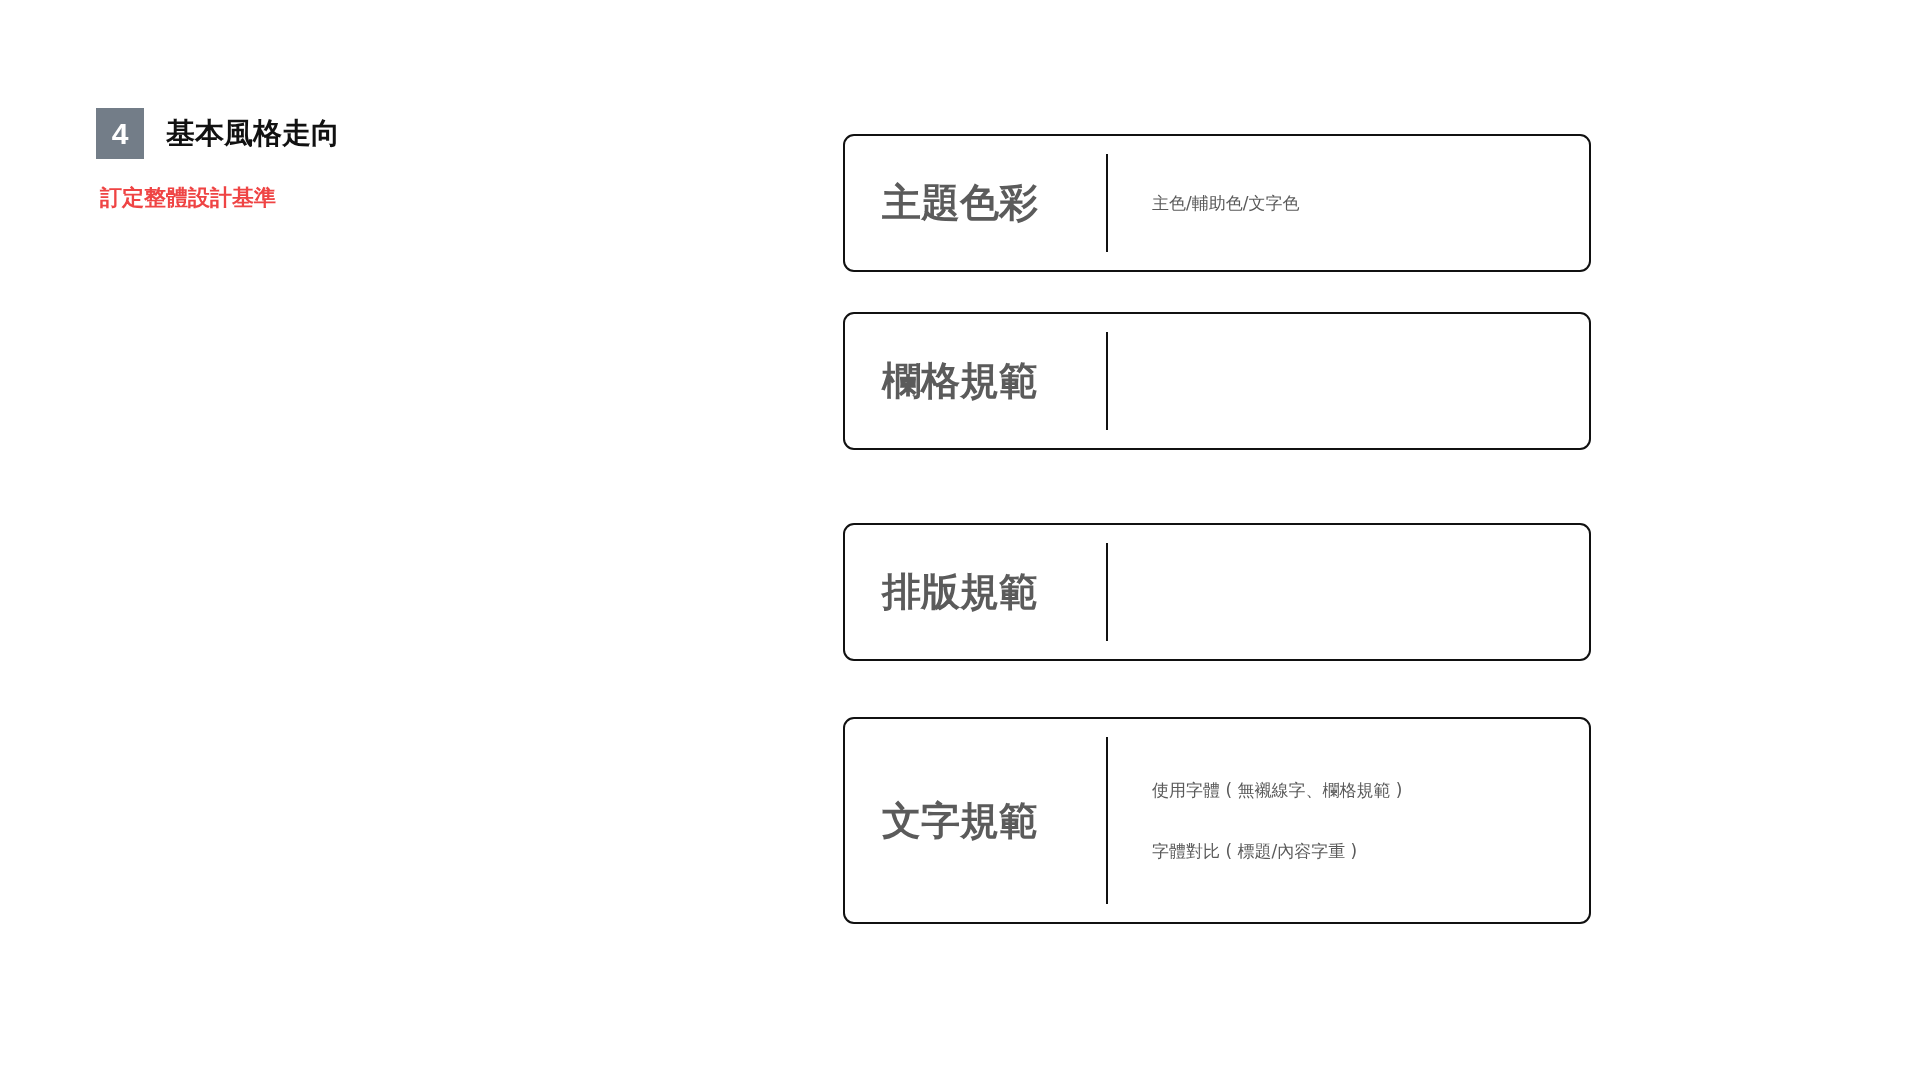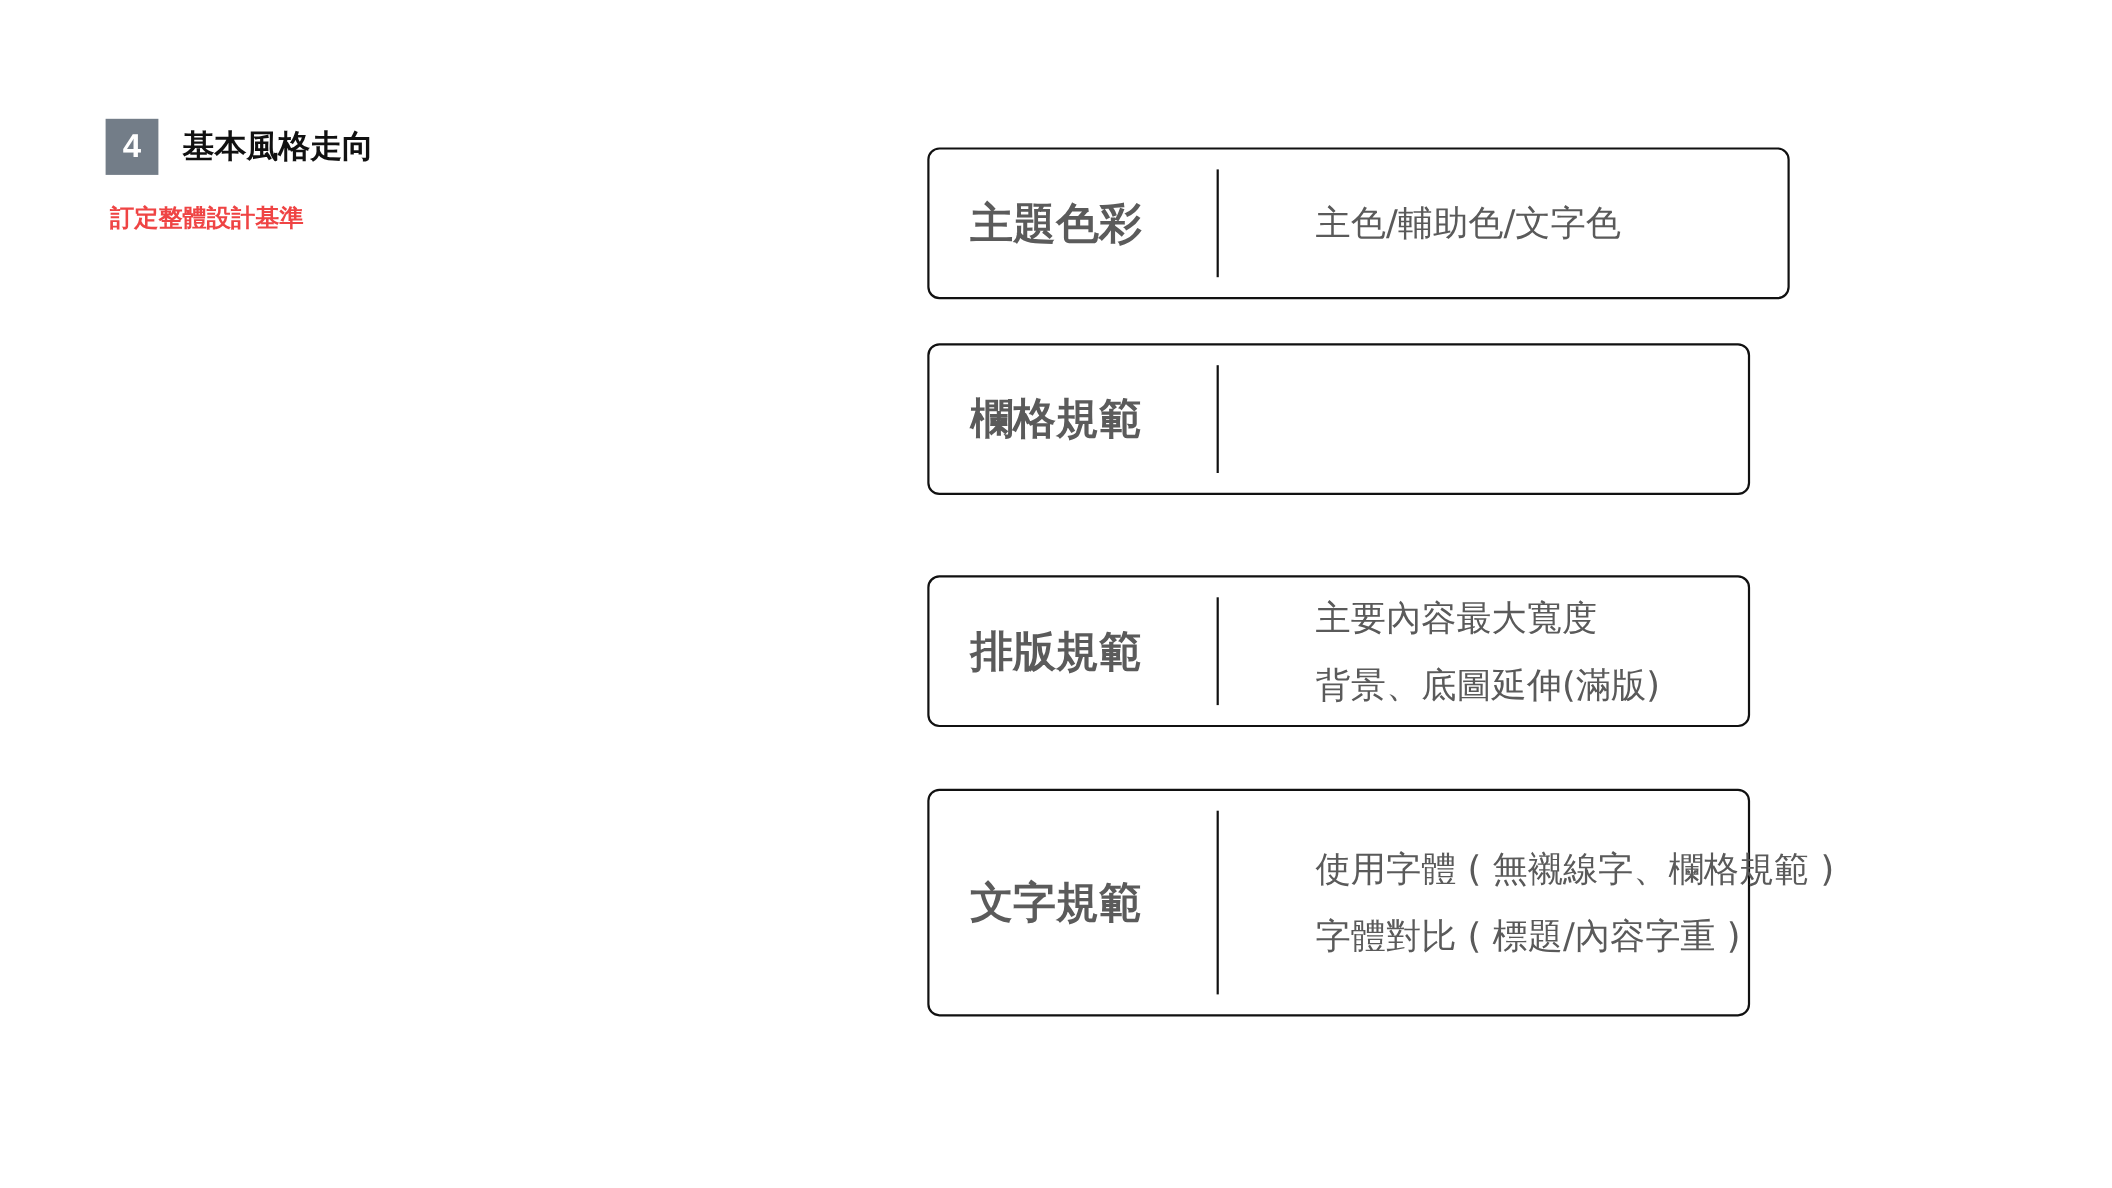--- a/index.html
+++ b/index.html
@@ -80,57 +80,52 @@
       position: absolute;
       left: 307px;
       right: 20px;
       top: 0;
       bottom: 0;
       display: flex;
       flex-direction: column;
       justify-content: center;
     }
     .card-line {
-      font-size: 32px;
+      font-size: 17px;
       color: #5a5a5a;
       white-space: nowrap;
       line-height: 30px;
-      margin-left: 44px;
     }
     .card-body.multi .card-line + .card-line { margin-top: 31px; }
   </style>
 </head>
 <body>
 
 <div class="section-header">
   <div class="badge">4</div>
   <div class="section-title">基本風格走向</div>
 </div>
 <div class="section-subtitle">訂定整體設計基準</div>
 
-<div class="card" style="top:134px;height:134px;padding-left:36px;">
+<div class="card" style="top:134px;height:134px;">
   <div class="card-title">主題色彩</div>
   <div class="card-divider"></div>
   <div class="card-body">
     <div class="card-line">主色/輔助色/文字色</div>
   </div>
 </div>
 
 <div class="card" style="top:312px;height:134px;">
   <div class="card-title">欄格規範</div>
   <div class="card-divider"></div>
 </div>
 
 <div class="card" style="top:523px;height:134px;">
   <div class="card-title">排版規範</div>
   <div class="card-divider"></div>
-  <div class="card-body multi">
-    <div class="card-line">主要內容最大寬度</div>
-    <div class="card-line">背景、底圖延伸(滿版)</div>
-  </div>
 </div>
 
 <div class="card" style="top:717px;height:203px;">
   <div class="card-title">文字規範</div>
   <div class="card-divider"></div>
   <div class="card-body multi">
     <div class="card-line">使用字體 ( 無襯線字、欄格規範 )</div>
     <div class="card-line">字體對比 ( 標題/內容字重 )</div>
   </div>
 </div>

